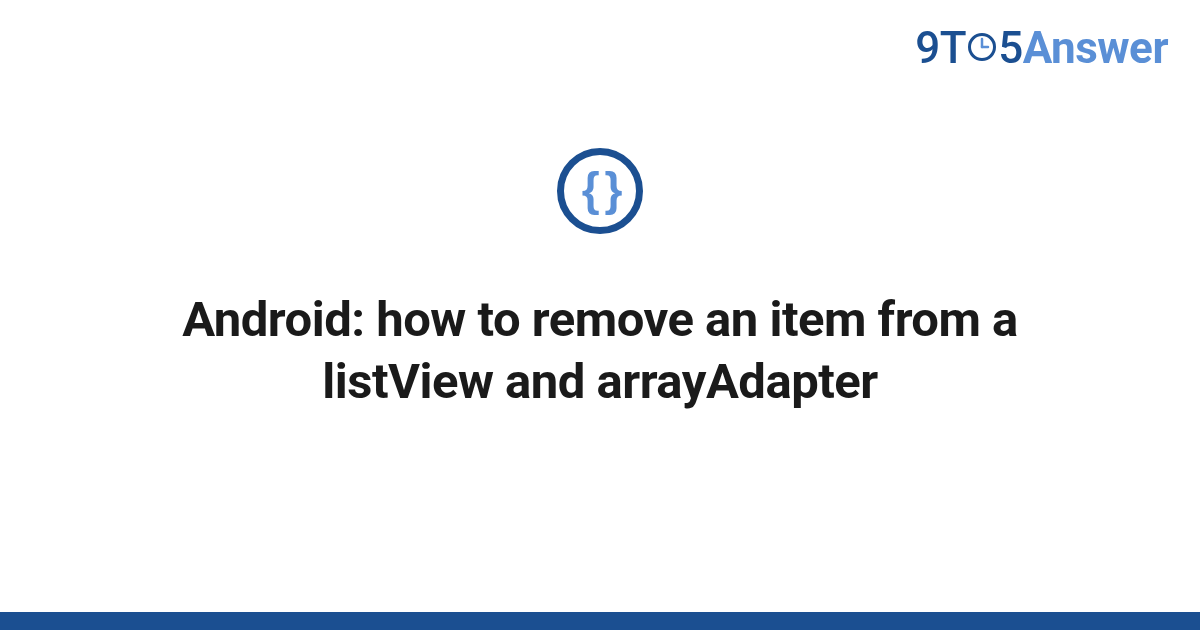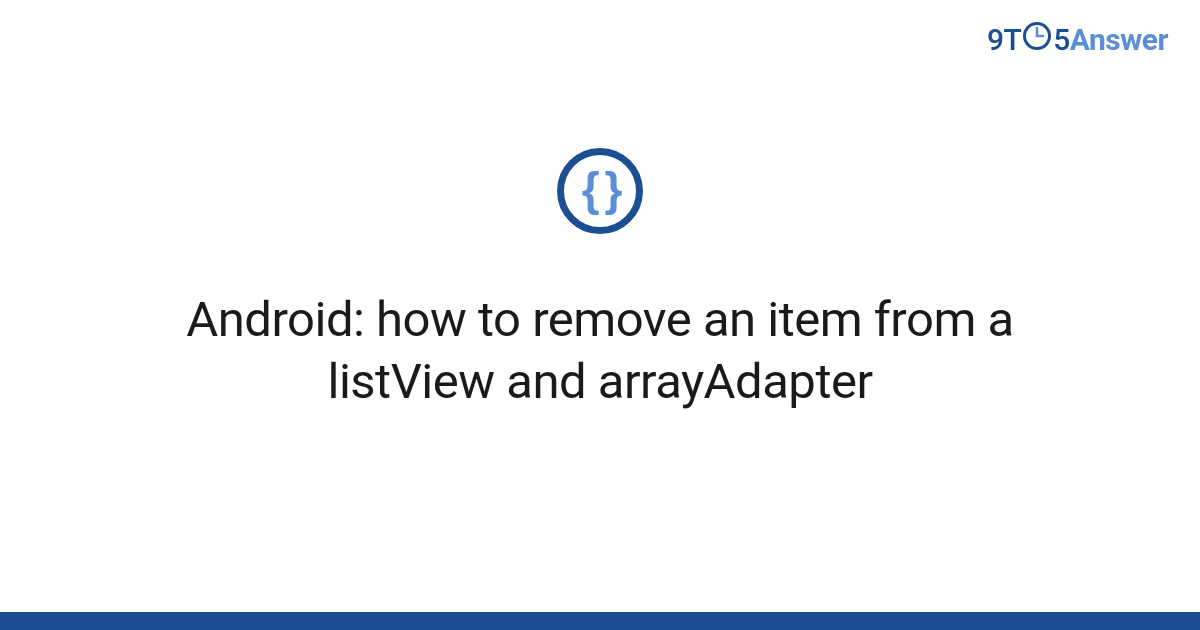--- a/index.html
+++ b/index.html
@@ -12,25 +12,25 @@
       height: 630px;
       background: #ffffff;
       font-family: -apple-system, BlinkMacSystemFont, "Segoe UI", Roboto, Helvetica, Arial, sans-serif;
       position: relative;
       overflow: hidden;
     }
     .logo {
       position: absolute;
       top: 22px;
       right: 32px;
-      font-size: 30px;
+      font-size: 44px;
       font-weight: 400;
       letter-spacing: -0.5px;
       display: flex;
-      align-items: flex-start;
+      align-items: center;
     }
     .logo-9t {
       color: #1b4f91;
       font-weight: 500;
     }
     .logo-o {
       display: inline-flex;
       align-items: center;
       justify-content: center;
       width: 30px;
@@ -75,21 +75,21 @@
       font-size: 46px;
       font-weight: 700;
       letter-spacing: -4px;
       font-family: "Segoe UI", Arial, sans-serif;
       line-height: 1;
       position: relative;
       top: -2px;
     }
     .title {
       font-size: 49px;
-      font-weight: 400;
+      font-weight: 700;
       color: #1a1a1a;
       text-align: center;
       line-height: 1.25;
       max-width: 980px;
       letter-spacing: -0.5px;
     }
     .footer-bar {
       position: absolute;
       bottom: 0;
       left: 0;

